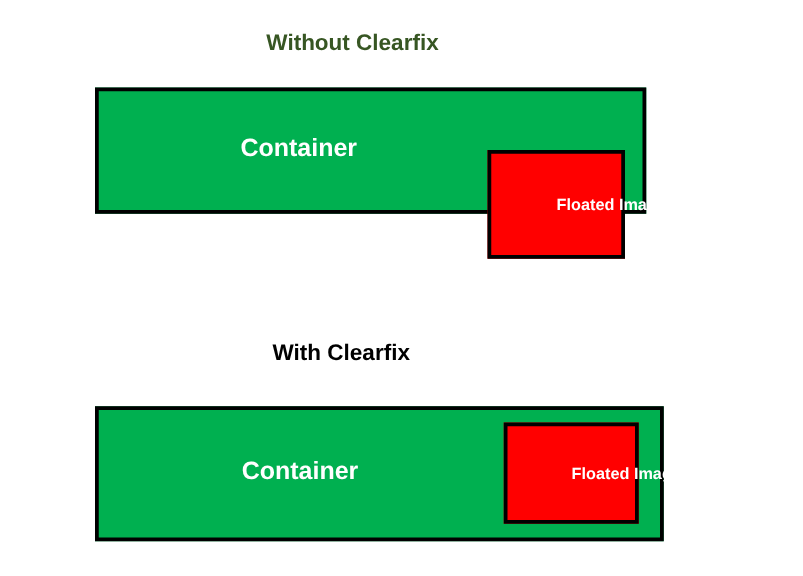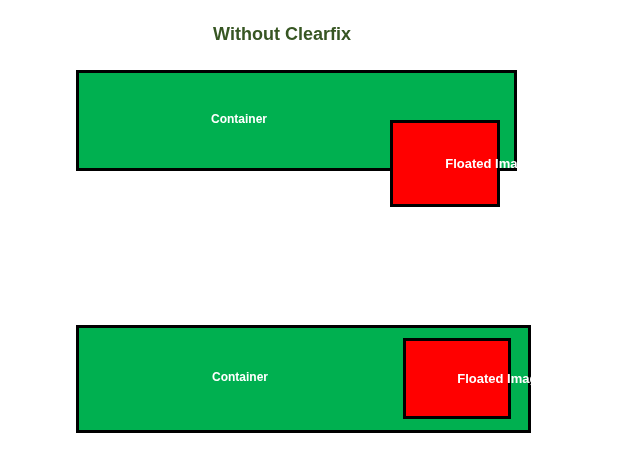--- a/index.html
+++ b/index.html
@@ -58,21 +58,21 @@
   .floated-box-without { left: 390px; top: 120px; width: 110px; height: 87px; }
   .floated-box-with    { left: 403px; top: 108px; width: 108px; height: 81px; }
 
   .box-label {
     position: absolute;
     color: #ffffff;
     font-weight: bold;
     white-space: nowrap;
   }
   .container-label {
-    font-size: 12px;
+    font-size: 20px;
     line-height: 20px;
     width: 120px;
     text-align: center;
   }
   .container-label-without { left: 100px; top: 36px; }
   .container-label-with    { left: 101px; top: 39px; }
 
   .floated-label {
     font-size: 13px;
     line-height: 16px;
@@ -95,20 +95,21 @@
     <div class="box container-box container-box-without">
       <div class="box-label container-label container-label-without">Container</div>
     </div>
 
     <div class="box floated-box floated-box-without">
       <div class="box-label floated-label floated-label-without">Floated Image</div>
     </div>
   </div>
 
   <div class="section section-with">
+    <div class="title title-with">With Clearfix</div>
 
     <div class="box container-box container-box-with">
       <div class="box-label container-label container-label-with">Container</div>
     </div>
 
     <div class="box floated-box floated-box-with">
       <div class="box-label floated-label floated-label-with">Floated Image</div>
     </div>
   </div>
 

